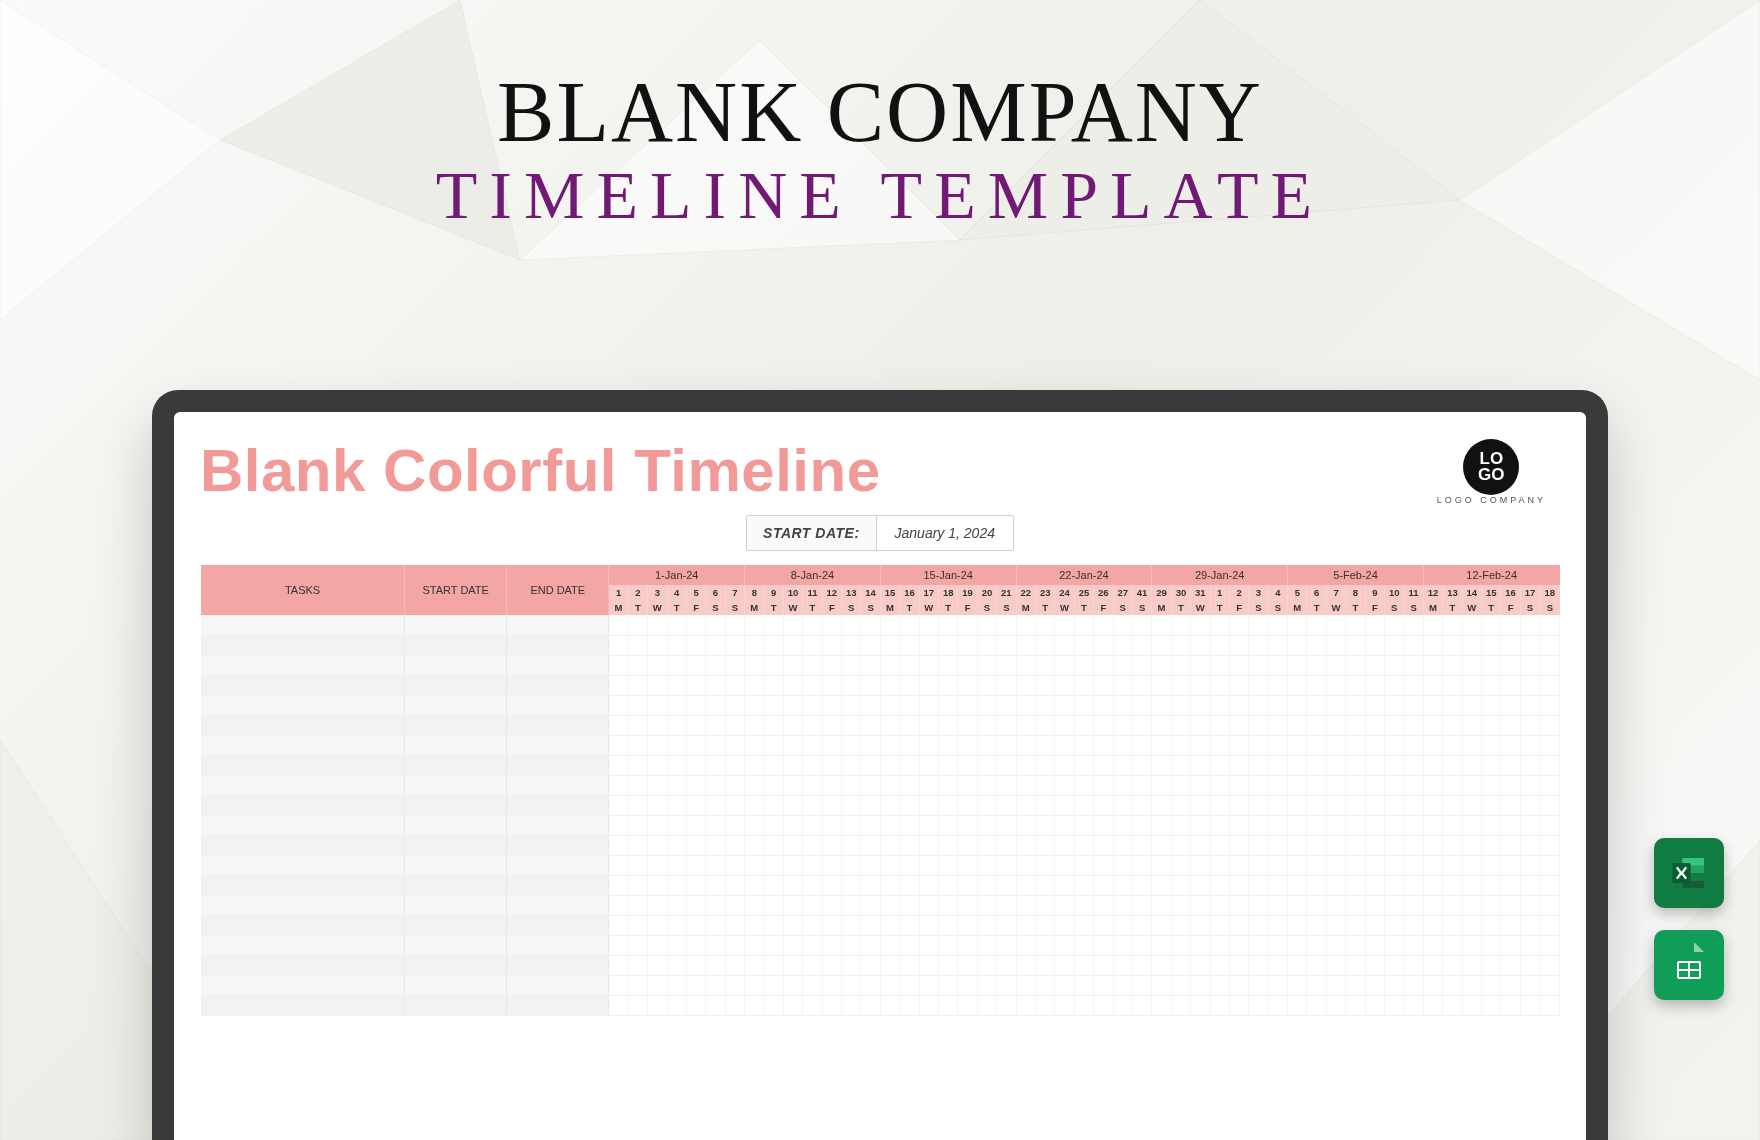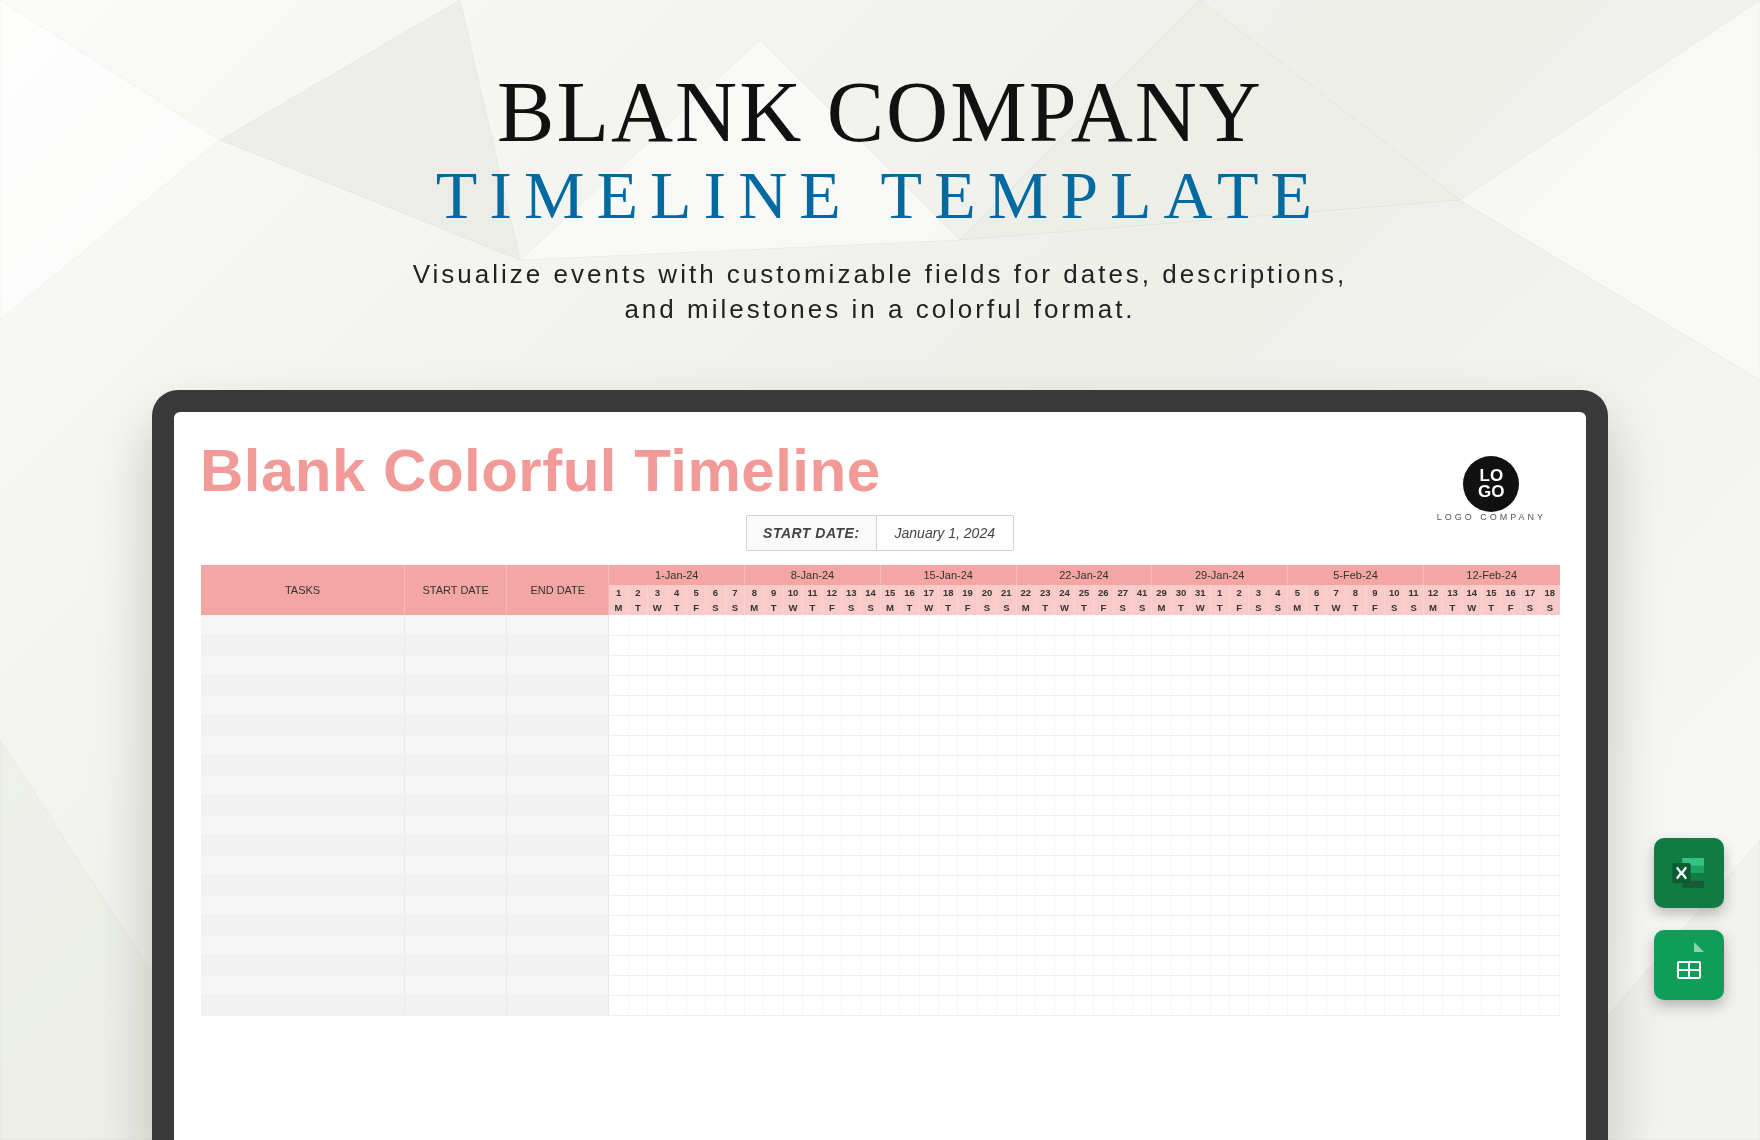--- a/index.html
+++ b/index.html
@@ -22,21 +22,21 @@
     font-weight: 400;
     font-size: 86px;
     letter-spacing: 2px;
     color: #111;
   }
   .title-sub {
     font-family: "Times New Roman", Georgia, serif;
     font-weight: 400;
     font-size: 68px;
     letter-spacing: 12px;
-    color: #0369a1;
+    color: #701a75;
     margin-top: -6px;
   }
   .subtitle {
     font-size: 26px;
     color: #222;
     letter-spacing: 3px;
     margin-top: 22px;
     line-height: 1.35;
   }
   .device {
@@ -65,21 +65,21 @@
   .startdate-row {
     display: flex; justify-content: center; margin-top: 10px; margin-bottom: 14px;
   }
   .sd-box {
     display: flex; border: 1px solid #d0d0d0; border-radius: 2px;
     font-size: 14px; font-weight: 600; color: #444; font-style: italic;
   }
   .sd-label { padding: 9px 16px; border-right: 1px solid #d0d0d0; background:#fafafa; letter-spacing:0.5px;}
   .sd-value { padding: 9px 18px; font-weight: 500; }
   .logo-block {
-    position: absolute; top: 44px; right: 40px;
+    position: absolute; top: 27px; right: 40px;
     text-align: center;
   }
   .logo-badge {
     width: 56px; height: 56px; border-radius: 50%;
     background: #111; color: #fff;
     display: flex; align-items: center; justify-content: center;
     font-weight: 800; font-size: 17px; line-height: 0.95;
     margin: 0 auto;
   }
   .logo-text { font-size: 9px; letter-spacing: 3px; color:#555; margin-top:0; }
@@ -126,24 +126,20 @@
       <path d="M1460 200 L1760 0 L1760 380 Z" fill="rgba(255,255,255,0.5)"></path>
       <path d="M0 740 L260 1140 L0 1140 Z" fill="rgba(235,237,230,0.6)"></path>
       <path d="M1500 1140 L1760 840 L1760 1140 Z" fill="rgba(235,237,230,0.55)"></path>
     </g>
   </svg>
 </div>
 
 <div class="hero">
   <div class="title-main">BLANK COMPANY</div>
   <div class="title-sub">TIMELINE TEMPLATE</div>
-  <div class="subtitle">
-    <span>Visualize events with customizable fields for dates, descriptions,</span><br>
-    <span>and milestones in a colorful format.</span>
-  </div>
 </div>
 
 <div class="device">
   <div class="screen">
     <div class="sheet-pad">
       <div class="sheet-title">Blank Colorful Timeline</div>
 
       <div class="logo-block">
         <div class="logo-badge">
           <div style="text-align:center;">LO<br>GO</div>

